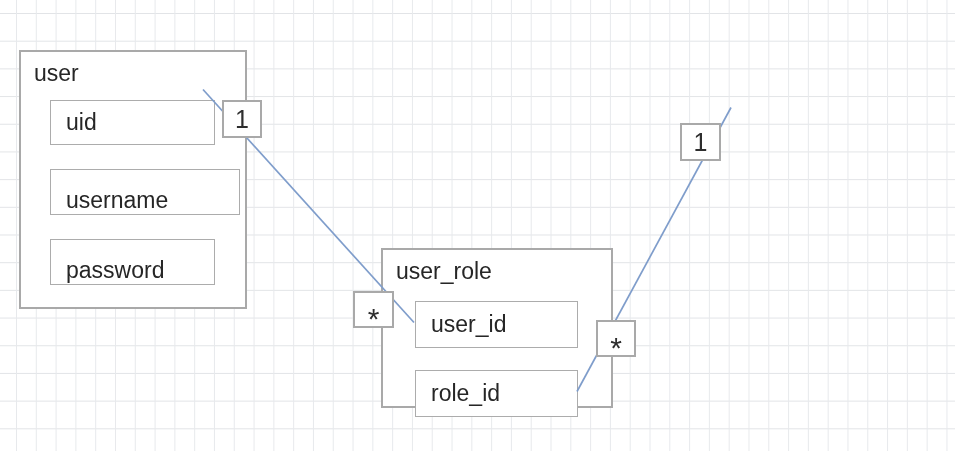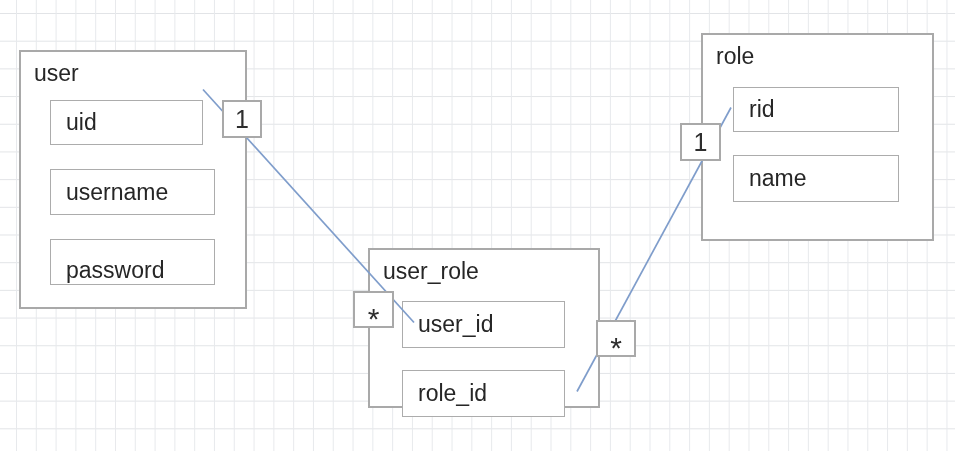--- a/index.html
+++ b/index.html
@@ -51,29 +51,29 @@
     border: 1.5px solid #acacac;
     box-sizing: border-box;
     display: flex;
     align-items: center;
     padding-left: 15px;
     font-size: 23px;
     color: #262626;
     white-space: nowrap;
   }
   #t-user     { left: 19px;   top: 19px;  width: 228px; height: 259px; margin-top: 31px; }
-  #f-uid      { left: 29px;  top: 48px;  width: 153px; height: 45px; }
-  #f-username { left: 29px;  top: 117px; width: 165px; height: 46px; }
+  #f-uid      { left: 29px;  top: 48px;  width: 165px; height: 45px; }
+  #f-username { left: 29px;  top: 117px; width: 190px; height: 46px; align-items: flex-end; }
   #f-password { left: 29px;  top: 187px; width: 165px; height: 46px; align-items: flex-end; }
 
   #t-role     { left: 701px; top: 33px;  width: 233px; height: 208px; }
   #f-rid      { left: 30px;  top: 52px;  width: 166px; height: 45px; }
   #f-name     { left: 30px;  top: 120px; width: 166px; height: 47px; }
 
-  #t-userrole { left: 368px; top: 248px; width: 232px; height: 160px; }
+  #t-userrole { left: 381px; top: 248px; width: 232px; height: 160px; }
   #f-userid   { left: 32px;  top: 51px;  width: 163px; height: 47px; align-items: center; }
   #f-roleid   { left: 32px;  top: 120px; width: 163px; height: 47px; }
 
   
   svg.connectors {
     position: absolute;
     left: 0; top: 0;
     z-index: 3;
     pointer-events: none;
   }
@@ -114,29 +114,20 @@
       <span>uid</span>
     </div>
     <div class="field" id="f-username">
       <span>username</span>
     </div>
     <div class="field" id="f-password">
       <span>password</span>
     </div>
   </div>
 
-  <div class="entity" id="t-role">
-    <div class="entity-title">role</div>
-    <div class="field" id="f-rid">
-      <span>rid</span>
-    </div>
-    <div class="field" id="f-name">
-      <span>name</span>
-    </div>
-  </div>
 
   <div class="entity" id="t-userrole">
     <div class="entity-title">user_role</div>
     <div class="field" id="f-userid">
       <span>user_id</span>
     </div>
     <div class="field" id="f-roleid">
       <span>role_id</span>
     </div>
   </div>

